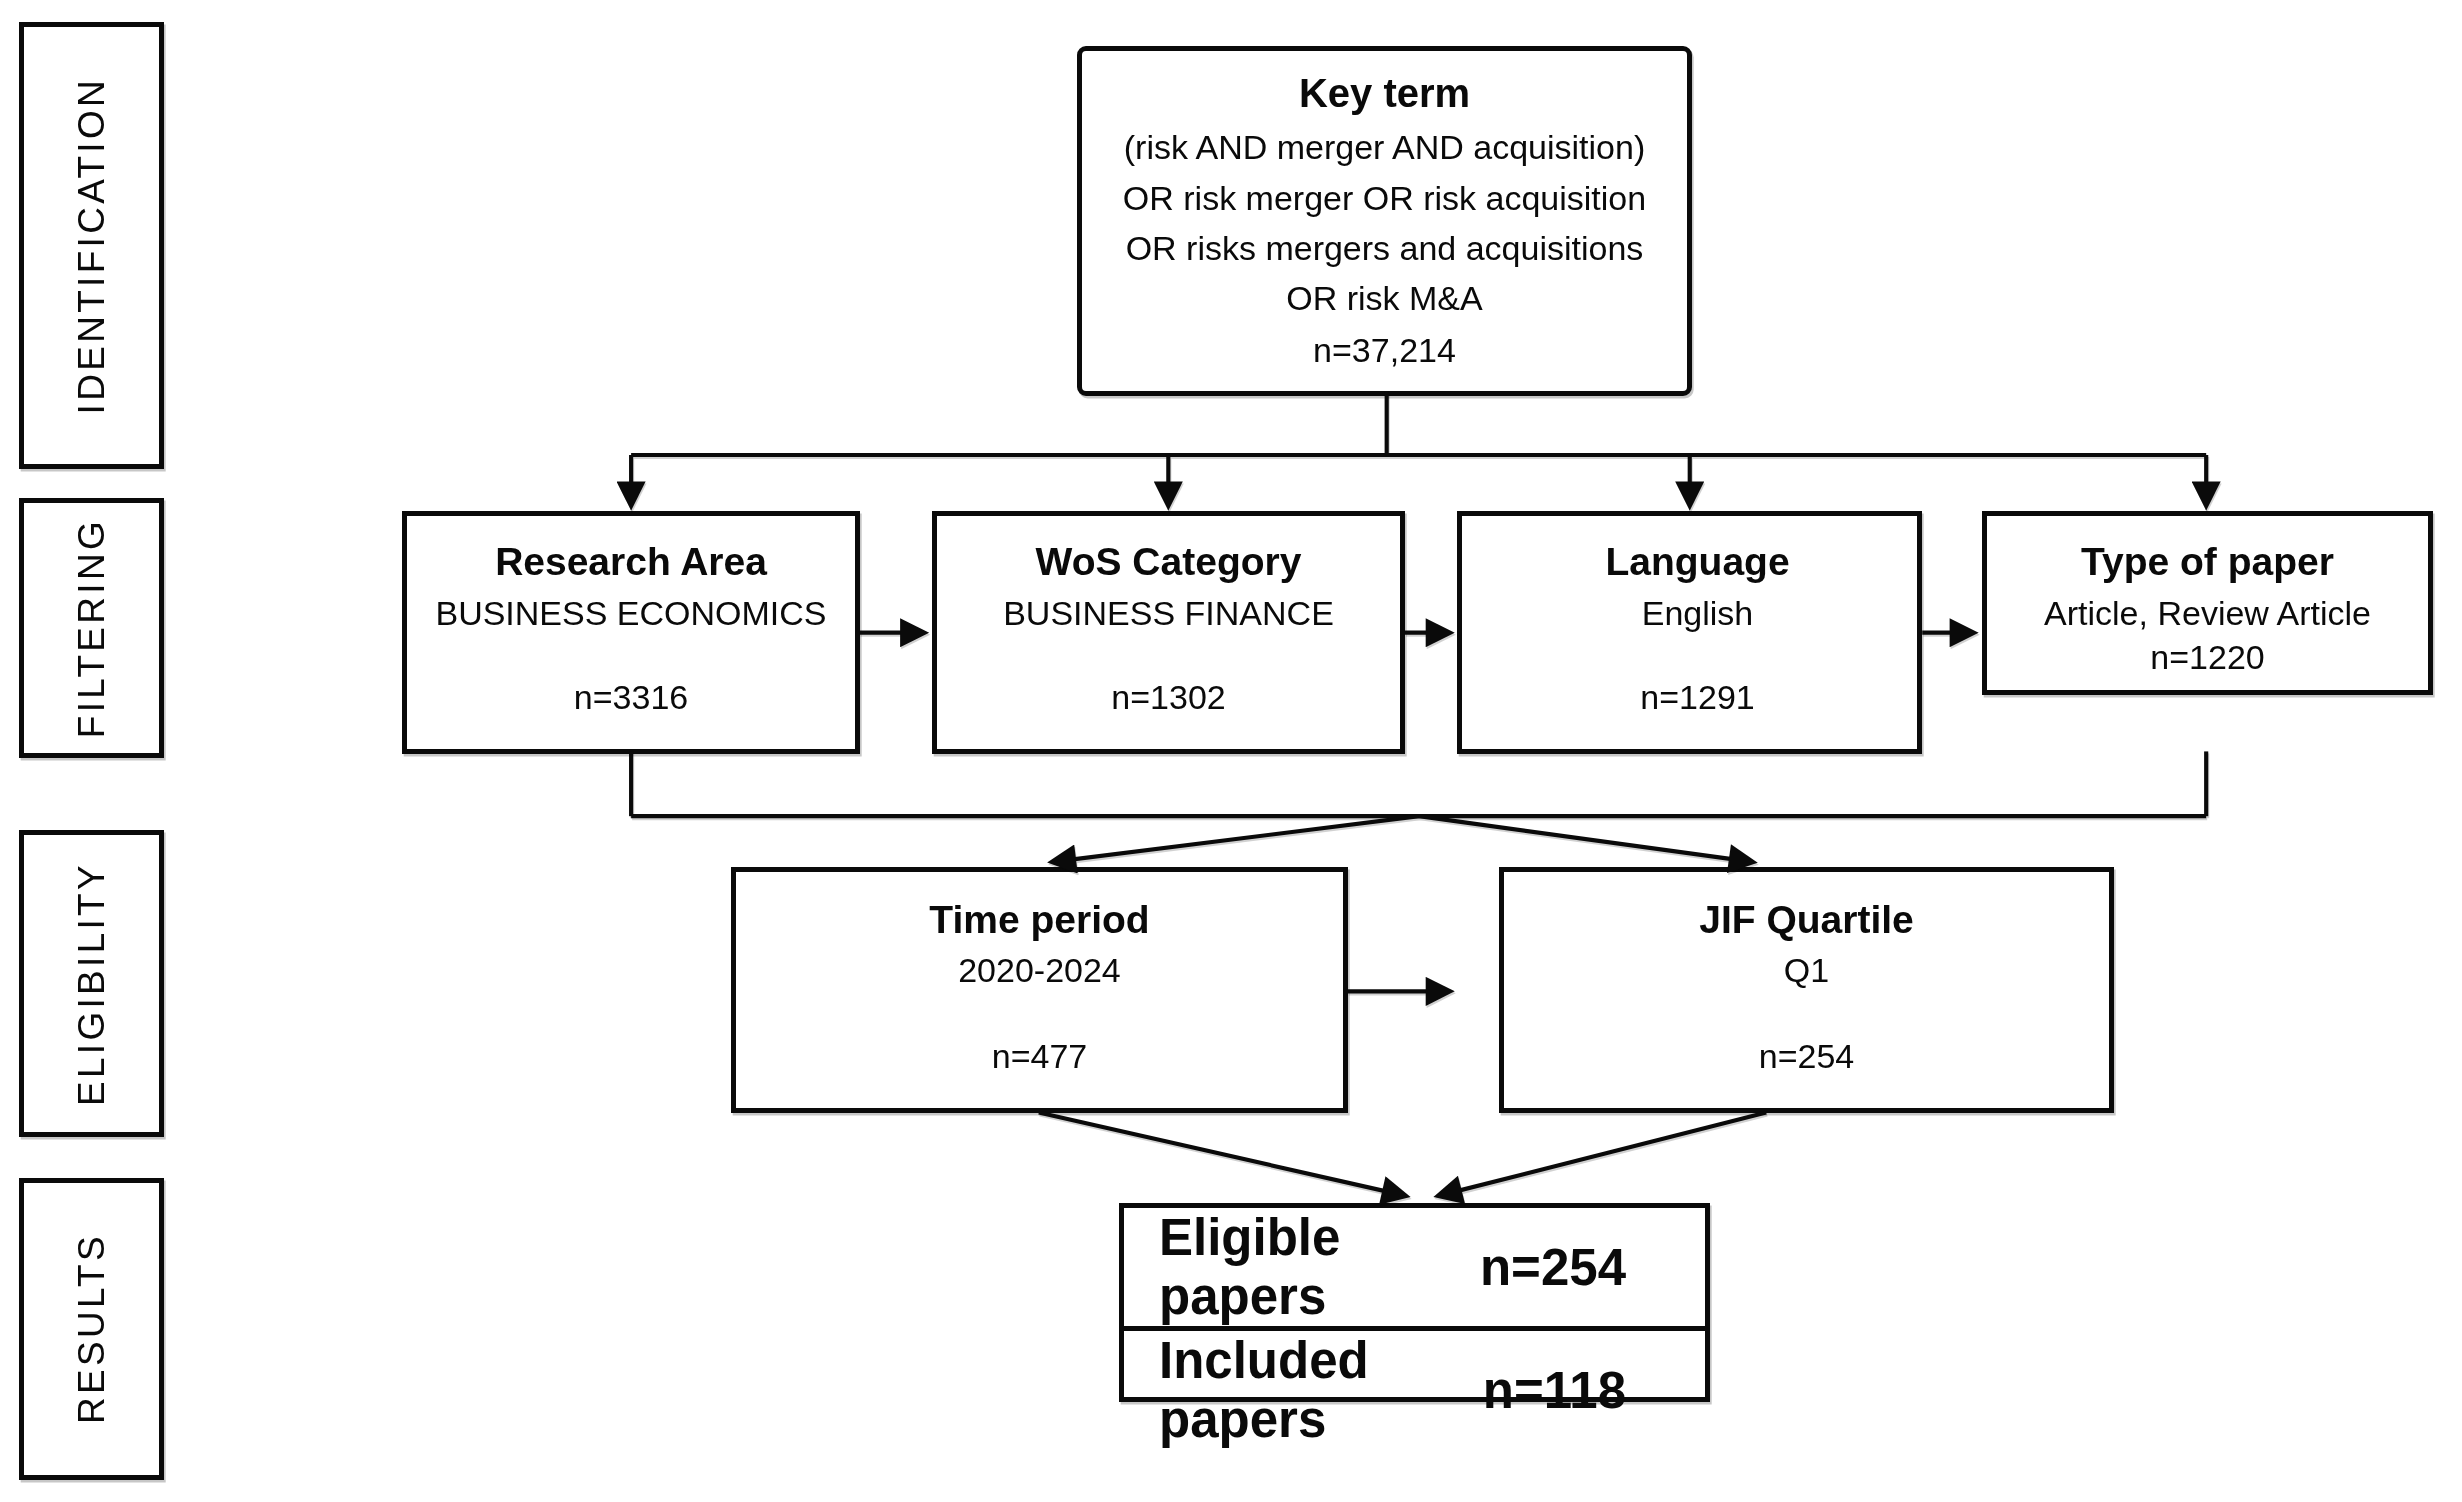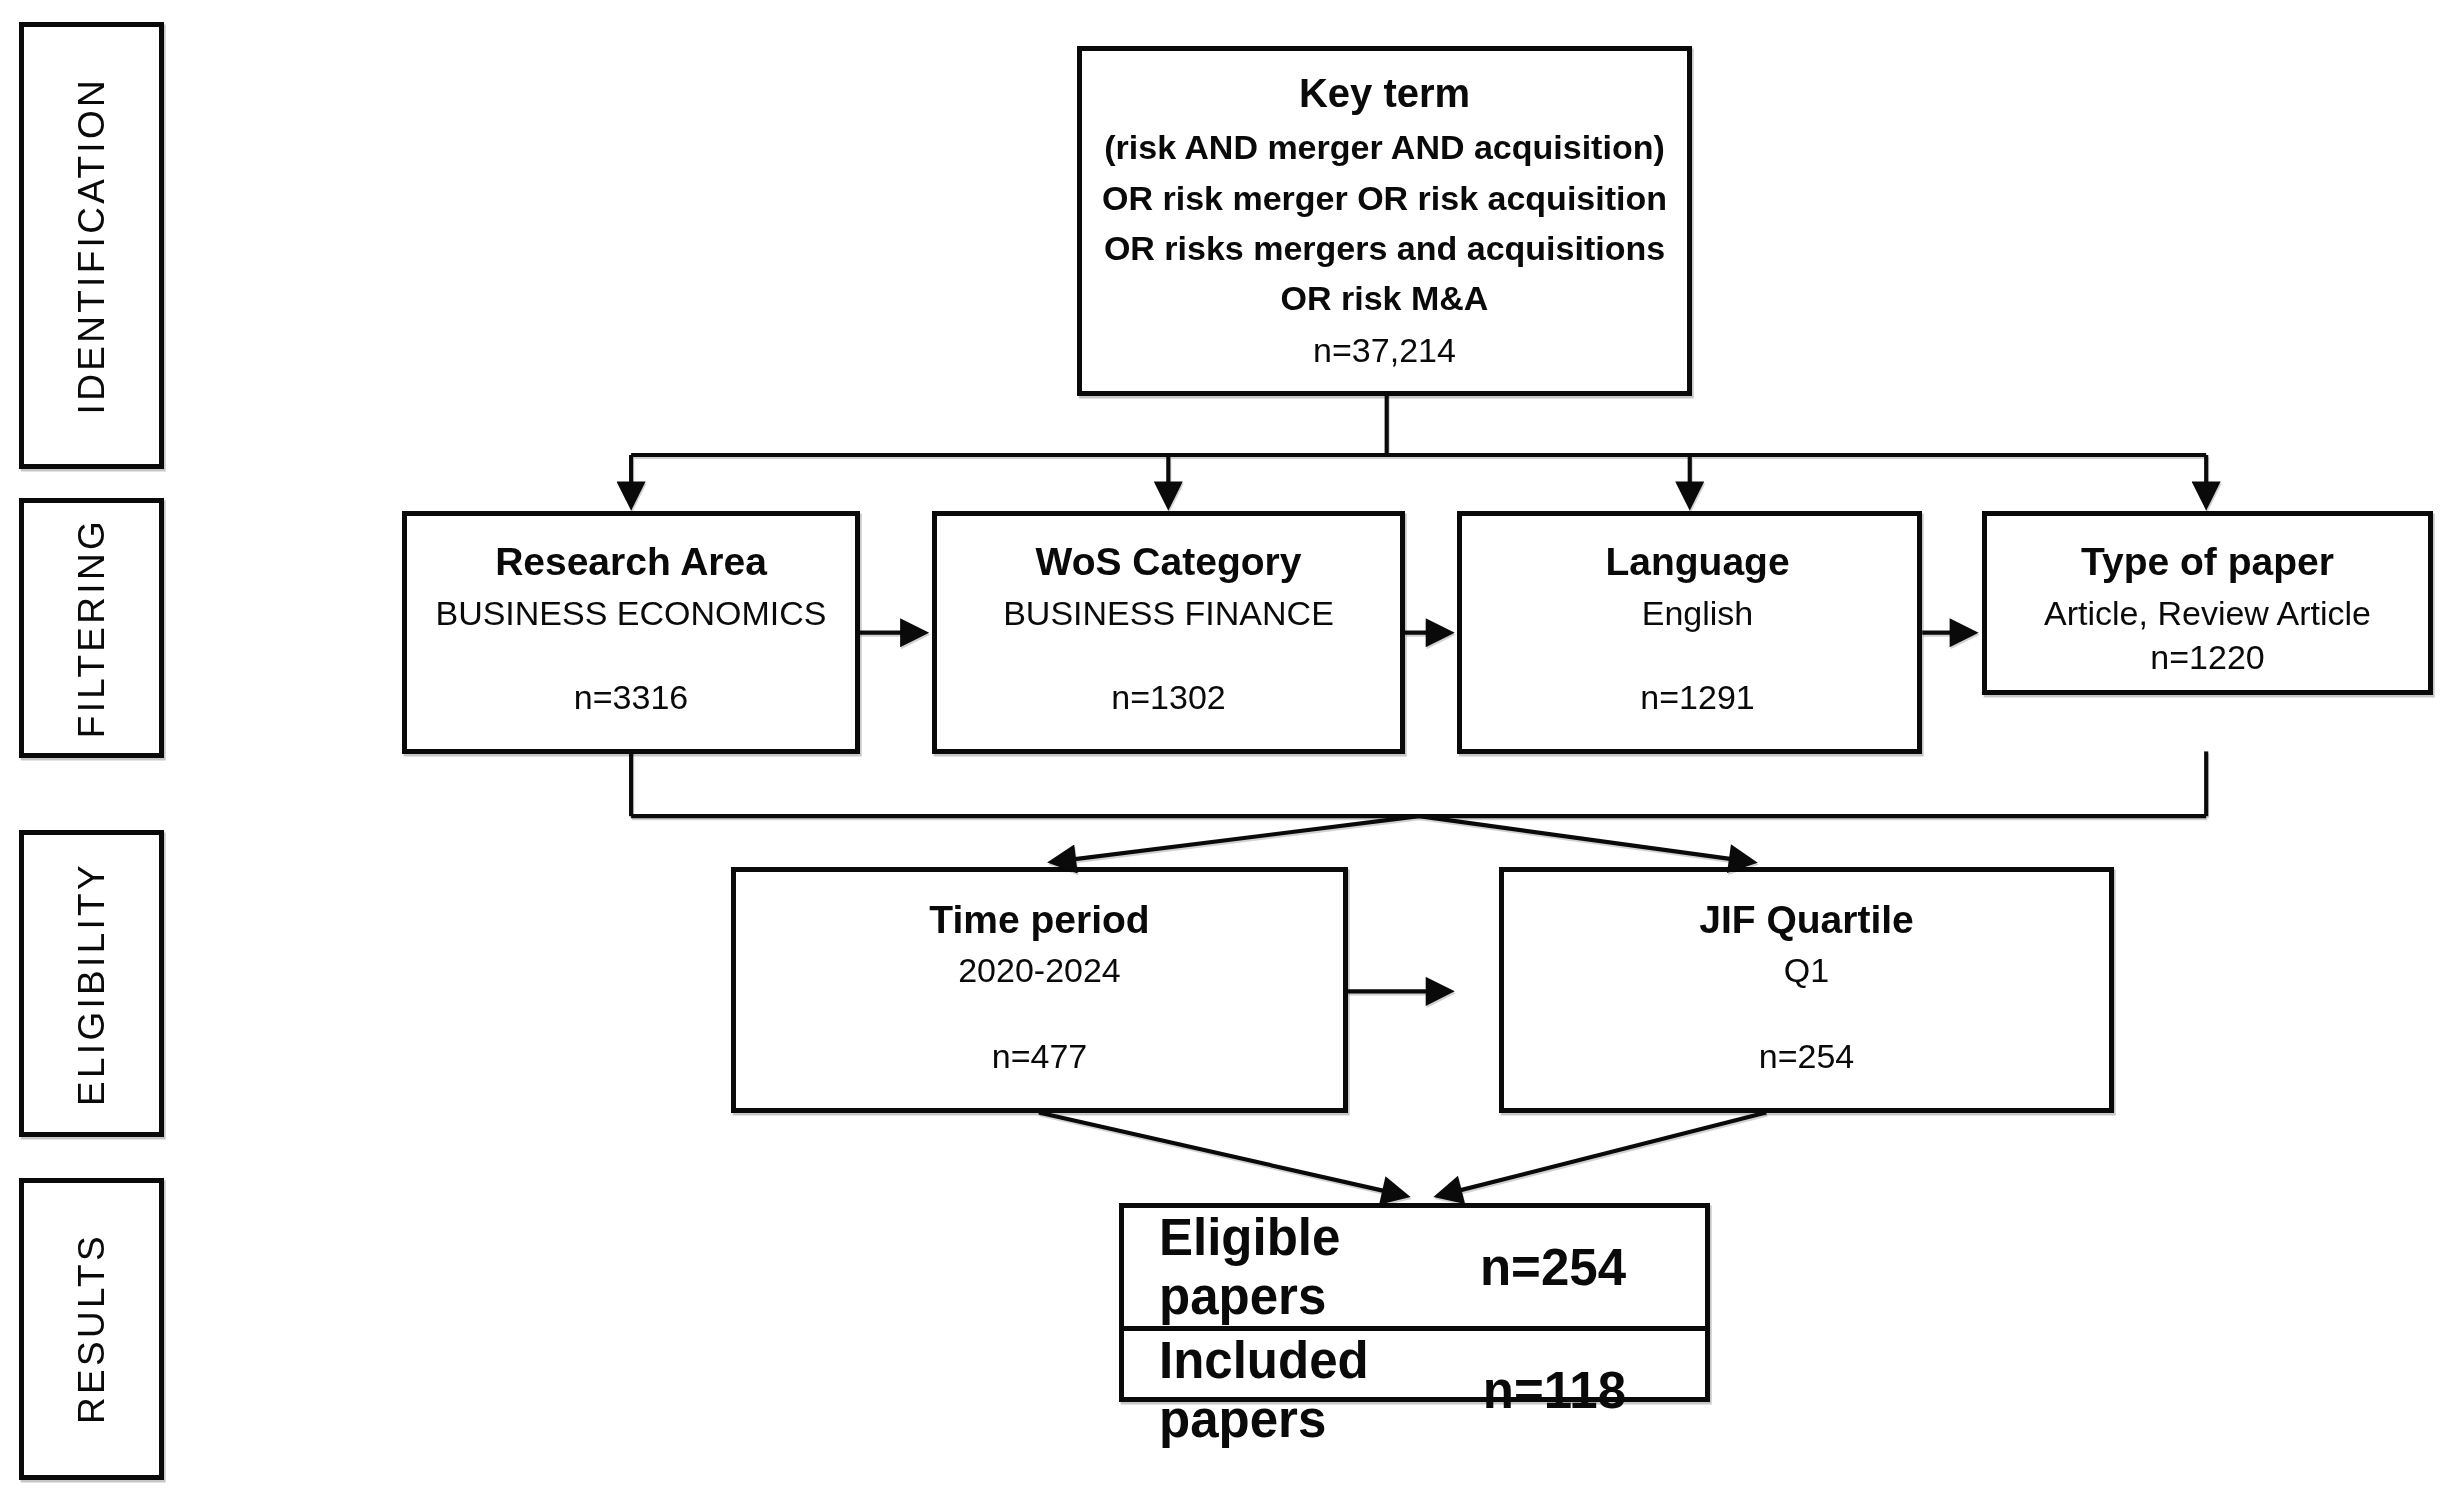--- a/index.html
+++ b/index.html
@@ -53,21 +53,21 @@
     font-size: 34px;
     margin-top: auto;
     margin-bottom: 32px;
   }
   .row2 { padding-top: 20px; }
   .row3 { padding-top: 21.6px; }
 
   
   .keyterm { padding-top: 13.3px; }
   .keyterm .title { font-weight: bold; font-size: 40px; line-height: 1.45; }
-  .keyterm .qline { font-size: 34px; line-height: 1.48; font-weight: bold; }
+  .keyterm .qline { font-size: 34px; line-height: 1.48; }
   .keyterm .count { font-size: 34px; line-height: 1.48; margin-top: 1.7px; }
 
   
   .results { display: flex; flex-direction: column; padding: 0; }
   .rrow {
     flex: 1 1 50%;
     display: flex; align-items: center; justify-content: space-between;
     padding: 0 79px 0 35px;
   }
   .rrow + .rrow { border-top: 5px solid #0a0a0a; }
@@ -127,21 +127,21 @@
   <div class="box stage" style="left:19px; top:498px; width:145px; height:260px;">
     <span class="vlabel">FILTERING</span>
   </div>
   <div class="box stage" style="left:19px; top:830px; width:145px; height:307px;">
     <span class="vlabel">ELIGIBILITY</span>
   </div>
   <div class="box stage" style="left:19px; top:1178px; width:145px; height:302px;">
     <span class="vlabel">RESULTS</span>
   </div>
 
-  <div class="box flow keyterm" style="left:1077px; top:46px; width:615px; height:350px;">
+  <div class="box flow keyterm" style="left:1077px; top:46px; width:615px; height:350px;border-radius:9px;">
     <div class="title">Key term</div>
     <div class="qline">(risk AND merger AND acquisition)</div>
     <div class="qline">OR risk merger OR risk acquisition</div>
     <div class="qline">OR risks mergers and acquisitions</div>
     <div class="qline">OR risk M&amp;A</div>
     <div class="count">n=37,214</div>
   </div>
 
   <div class="box flow row2" style="left:402px; top:511px; width:458px; height:243px;">
     <div class="title">Research Area</div>

